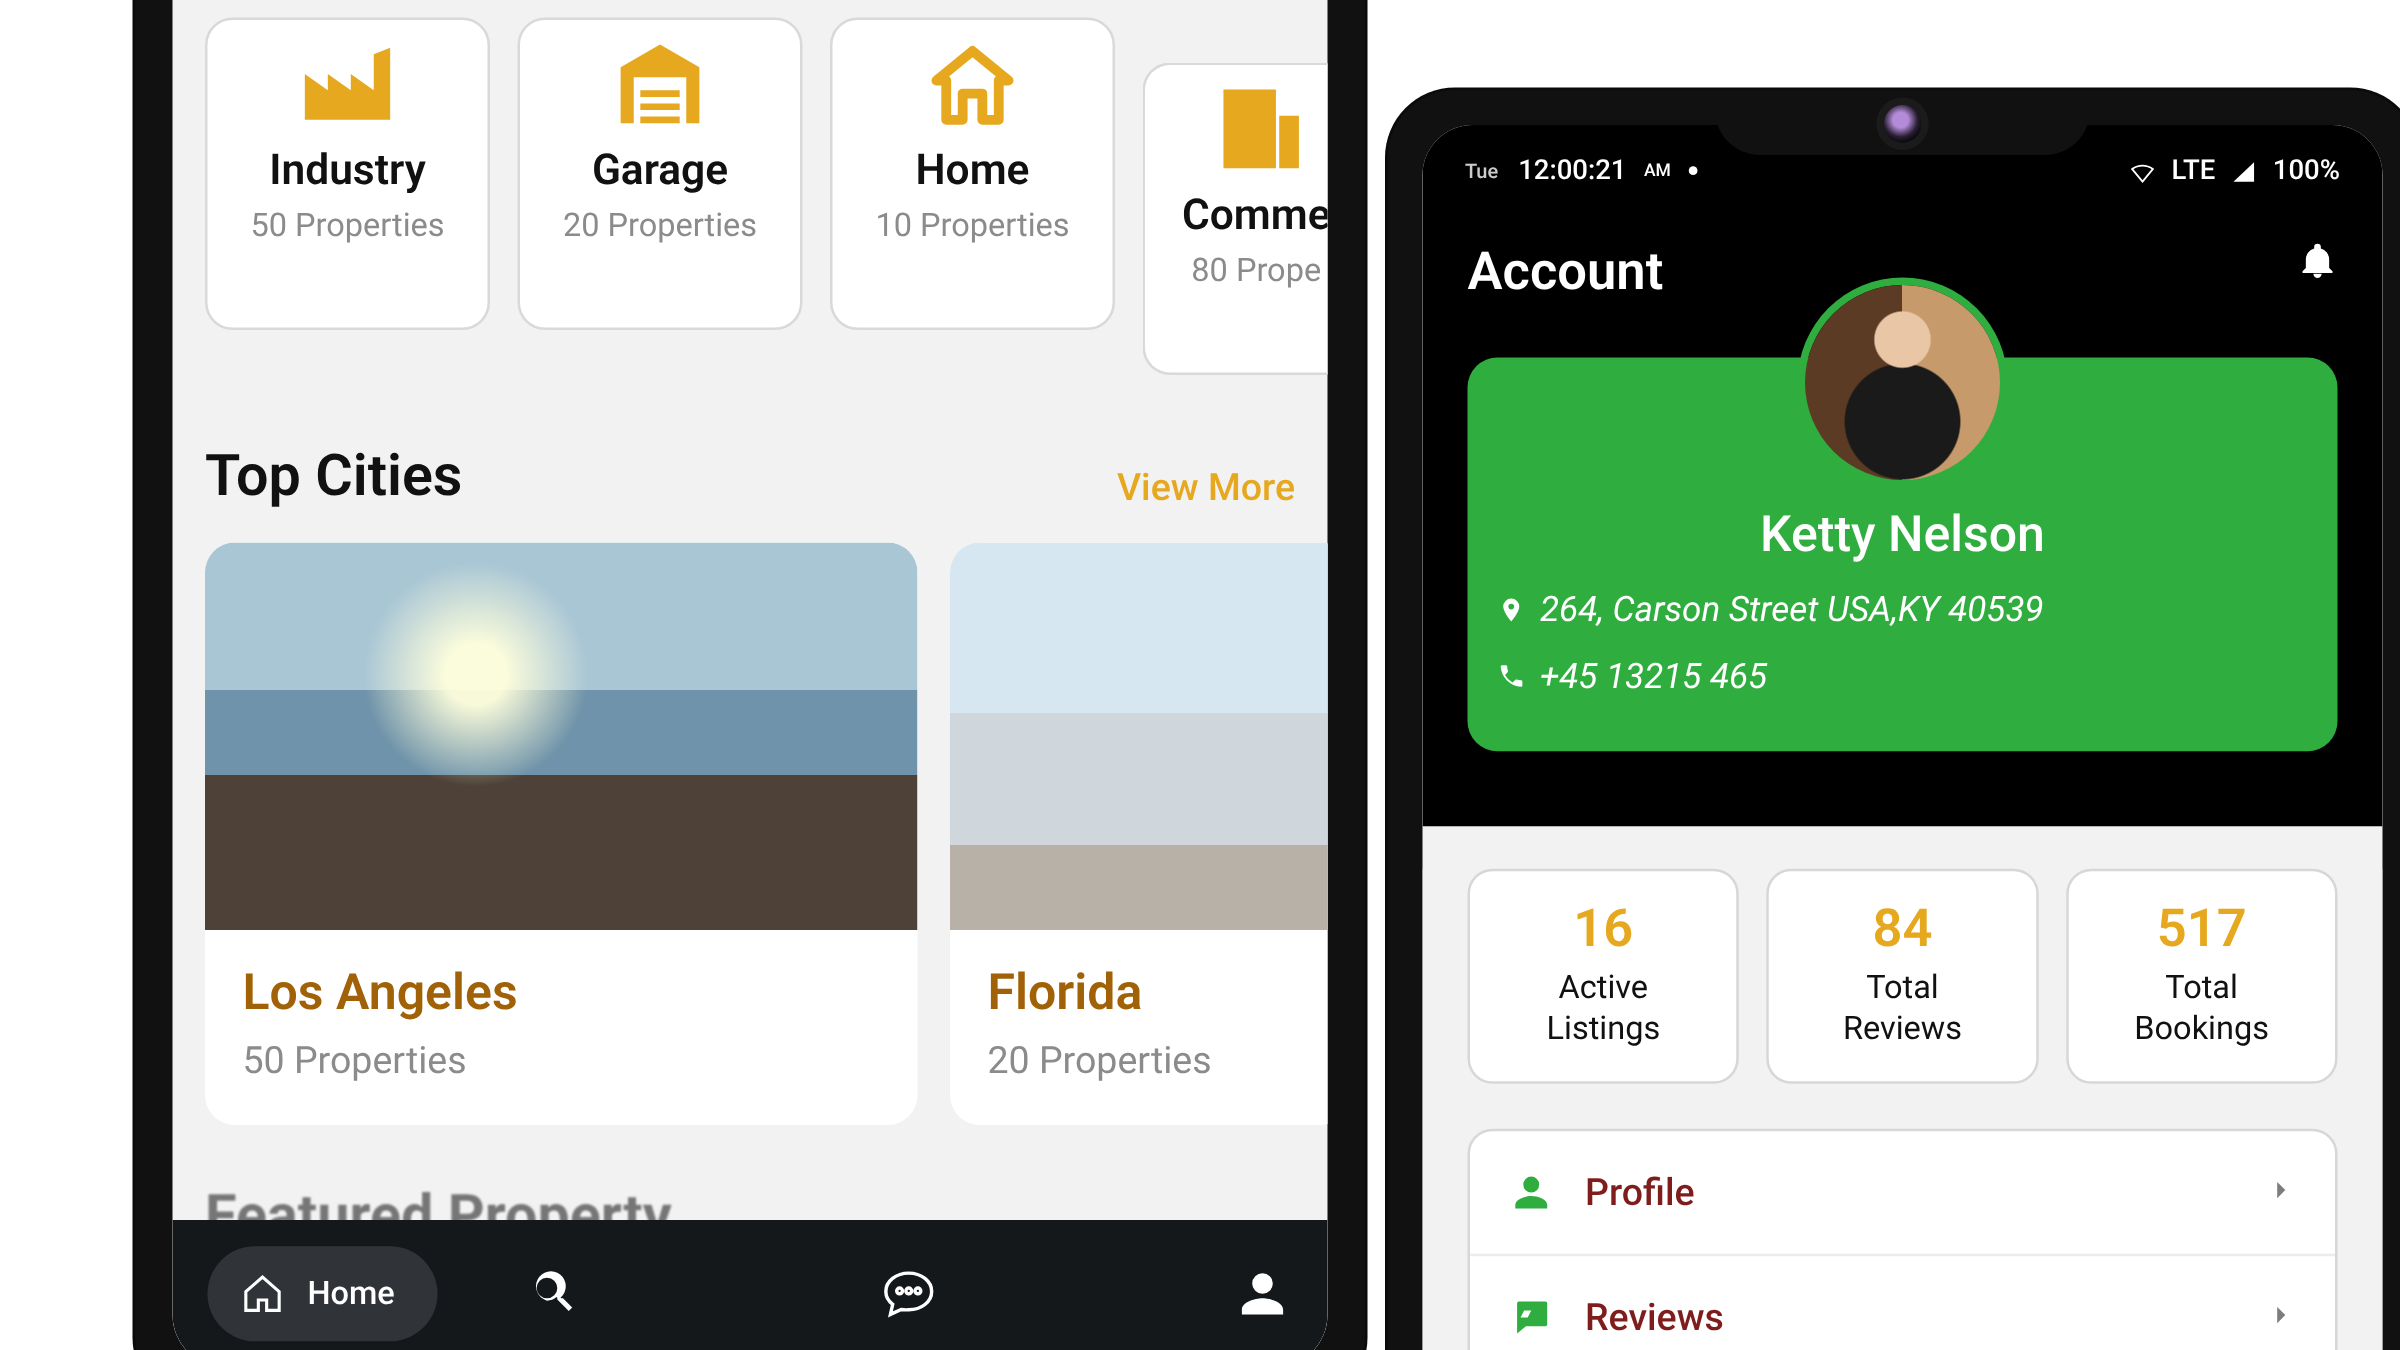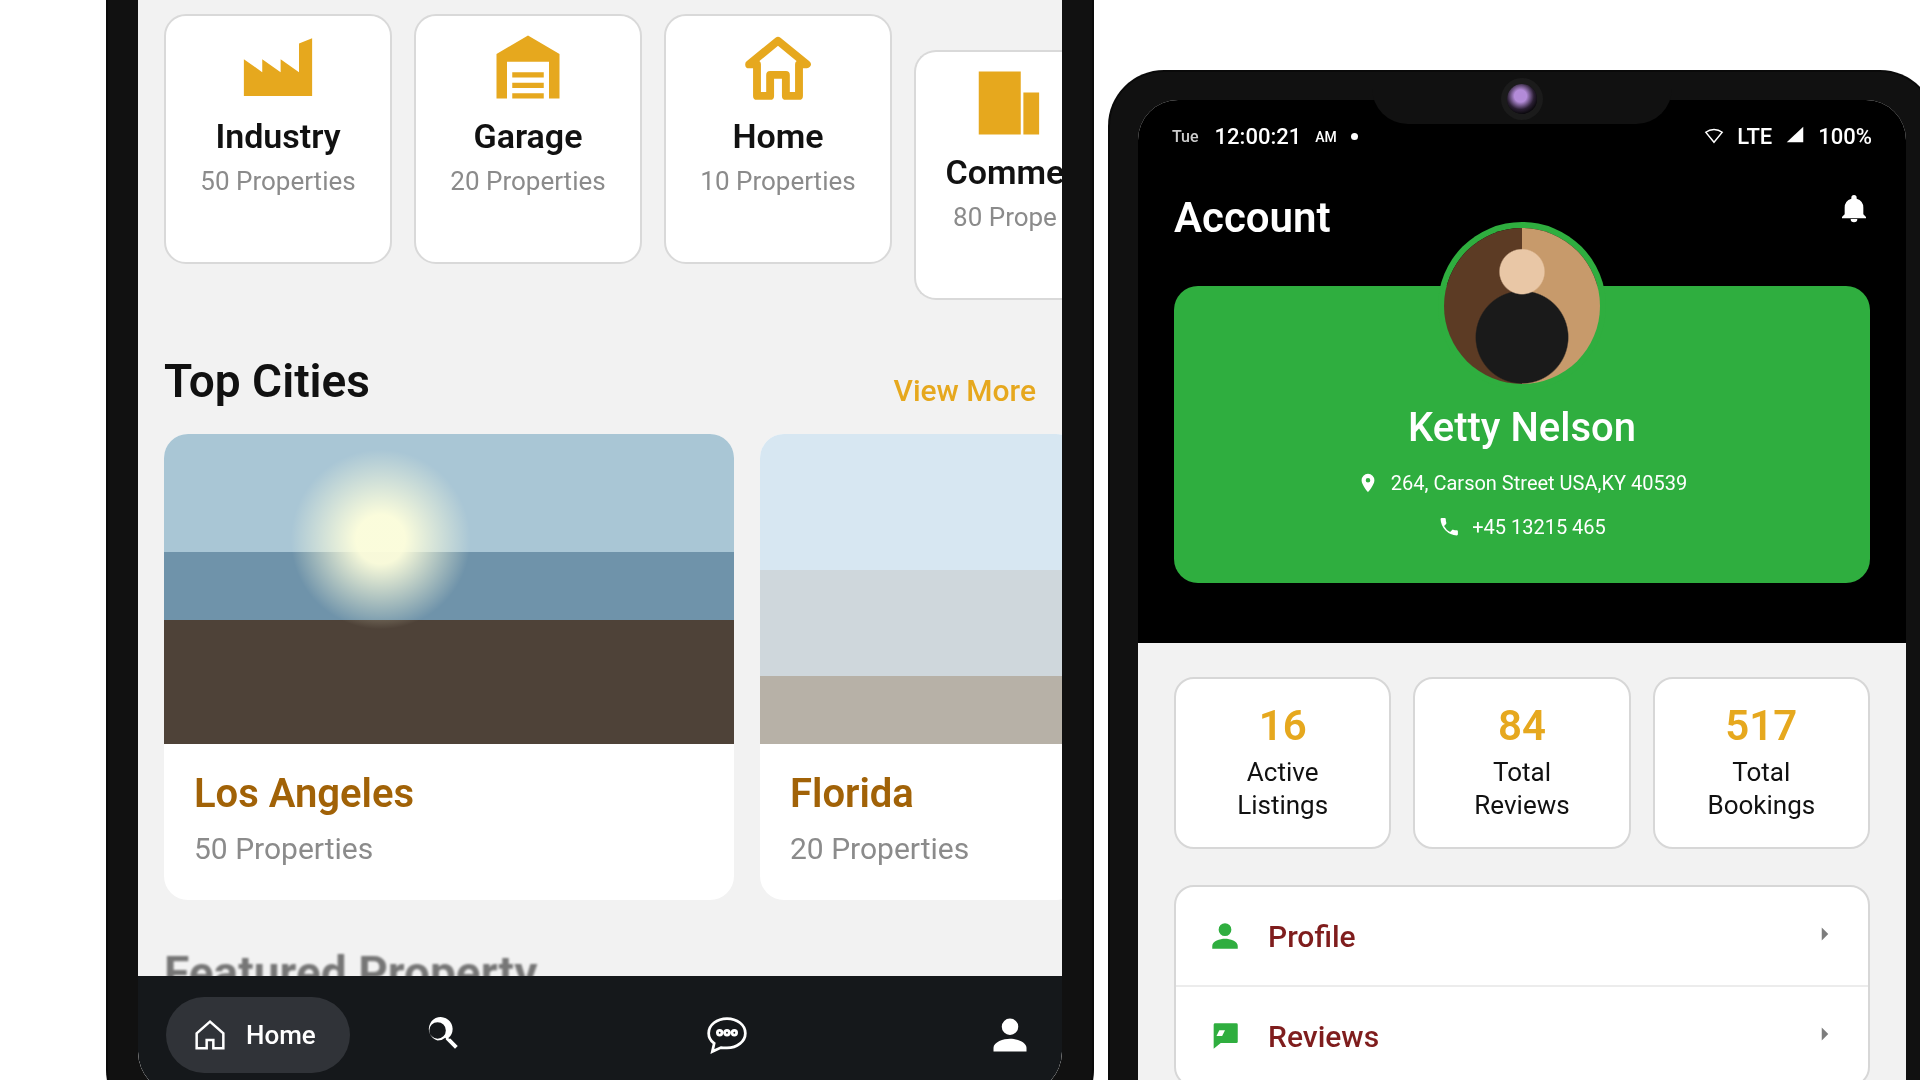--- a/index.html
+++ b/index.html
@@ -94,21 +94,21 @@
 
   
   .rp-top { background:#000000; color:#fff; padding-bottom:60px; }
   .status-bar {
     display:flex; align-items:center; justify-content:space-between;
     padding:24px 34px 0 34px; font-size:22px; font-weight:500;
   }
   .status-left { display:flex; align-items:center; gap:14px; }
   .status-left .day { font-size:16px; opacity:.8; margin-right:2px; }
   .status-left .dot { width:7px; height:7px; border-radius:50%; background:#fff; }
-  .status-right { display:flex; align-items:flex-start; gap:12px; }
+  .status-right { display:flex; align-items:flex-end; gap:12px; }
   .status-right svg { width:22px; height:22px; fill:#fff; }
 
   .account-head { display:flex; align-items:flex-start; justify-content:space-between; padding:44px 36px 0; }
   .account-head h1 { font-size:42px; font-weight:600; }
   .bell svg { width:32px; height:32px; fill:#fff; }
 
   .profile-card {
     position:relative; margin:44px 36px 0;
     background:#2fae3f; border-radius:24px;
     padding:110px 24px 44px; color:#fff; text-align:center;
@@ -116,21 +116,21 @@
   .avatar {
     position:absolute; top:-58px; left:50%; transform:translateX(-50%);
     width:156px; height:156px; border-radius:50%;
     background:
       radial-gradient(circle at 50% 28%, #e9c7a6 0 16%, transparent 17%),
       radial-gradient(circle at 50% 70%, #1a1a1a 0 34%, transparent 35%),
       linear-gradient(90deg,#5c3b24 0 50%,#c79a6b 50% 100%);
     box-shadow:0 0 0 6px #2fae3f;
   }
   .profile-name { font-size:40px; font-weight:500; margin-top:8px; }
-  .profile-line { display:flex; align-items:center; justify-content:center; gap:12px; font-size:20px; margin-top:20px; }
+  .profile-line { display:flex; align-items:center; justify-content:flex-start; gap:12px; font-size:28px; margin-top:20px;font-style:italic; }
   .profile-line svg { width:22px; height:22px; fill:#fff; }
 
   .rp-body { padding:0 36px; background:#f2f2f2; }
 
   .stats-row { display:flex; gap:22px; margin-top:34px; }
   .stat-card {
     flex:1; border:2px solid #d7d7d7; border-radius:20px; background:#fff;
     padding:22px 10px 26px; text-align:center;
   }
   .stat-num { font-size:42px; font-weight:600; color:#e6a81e; }

